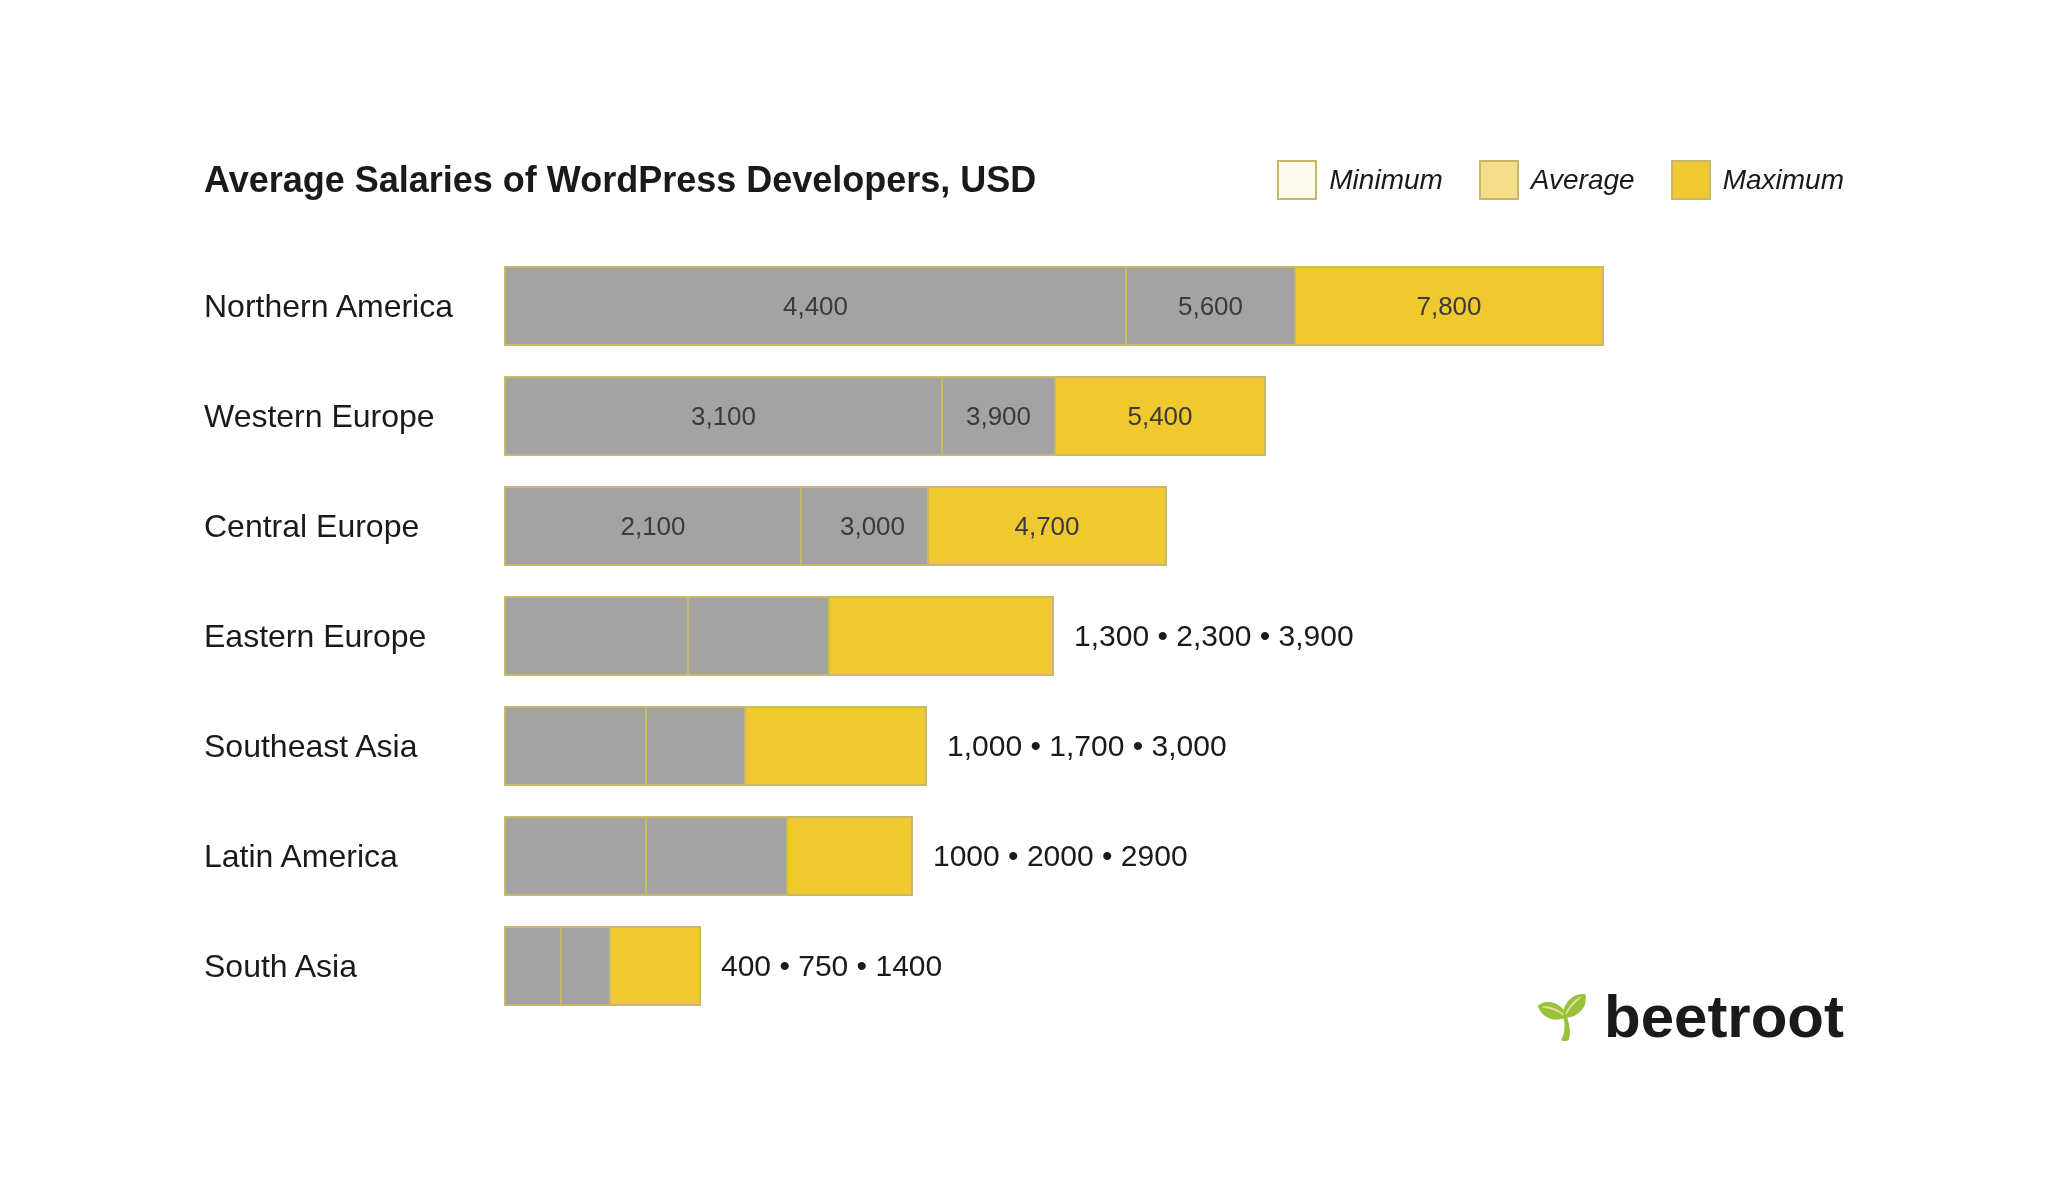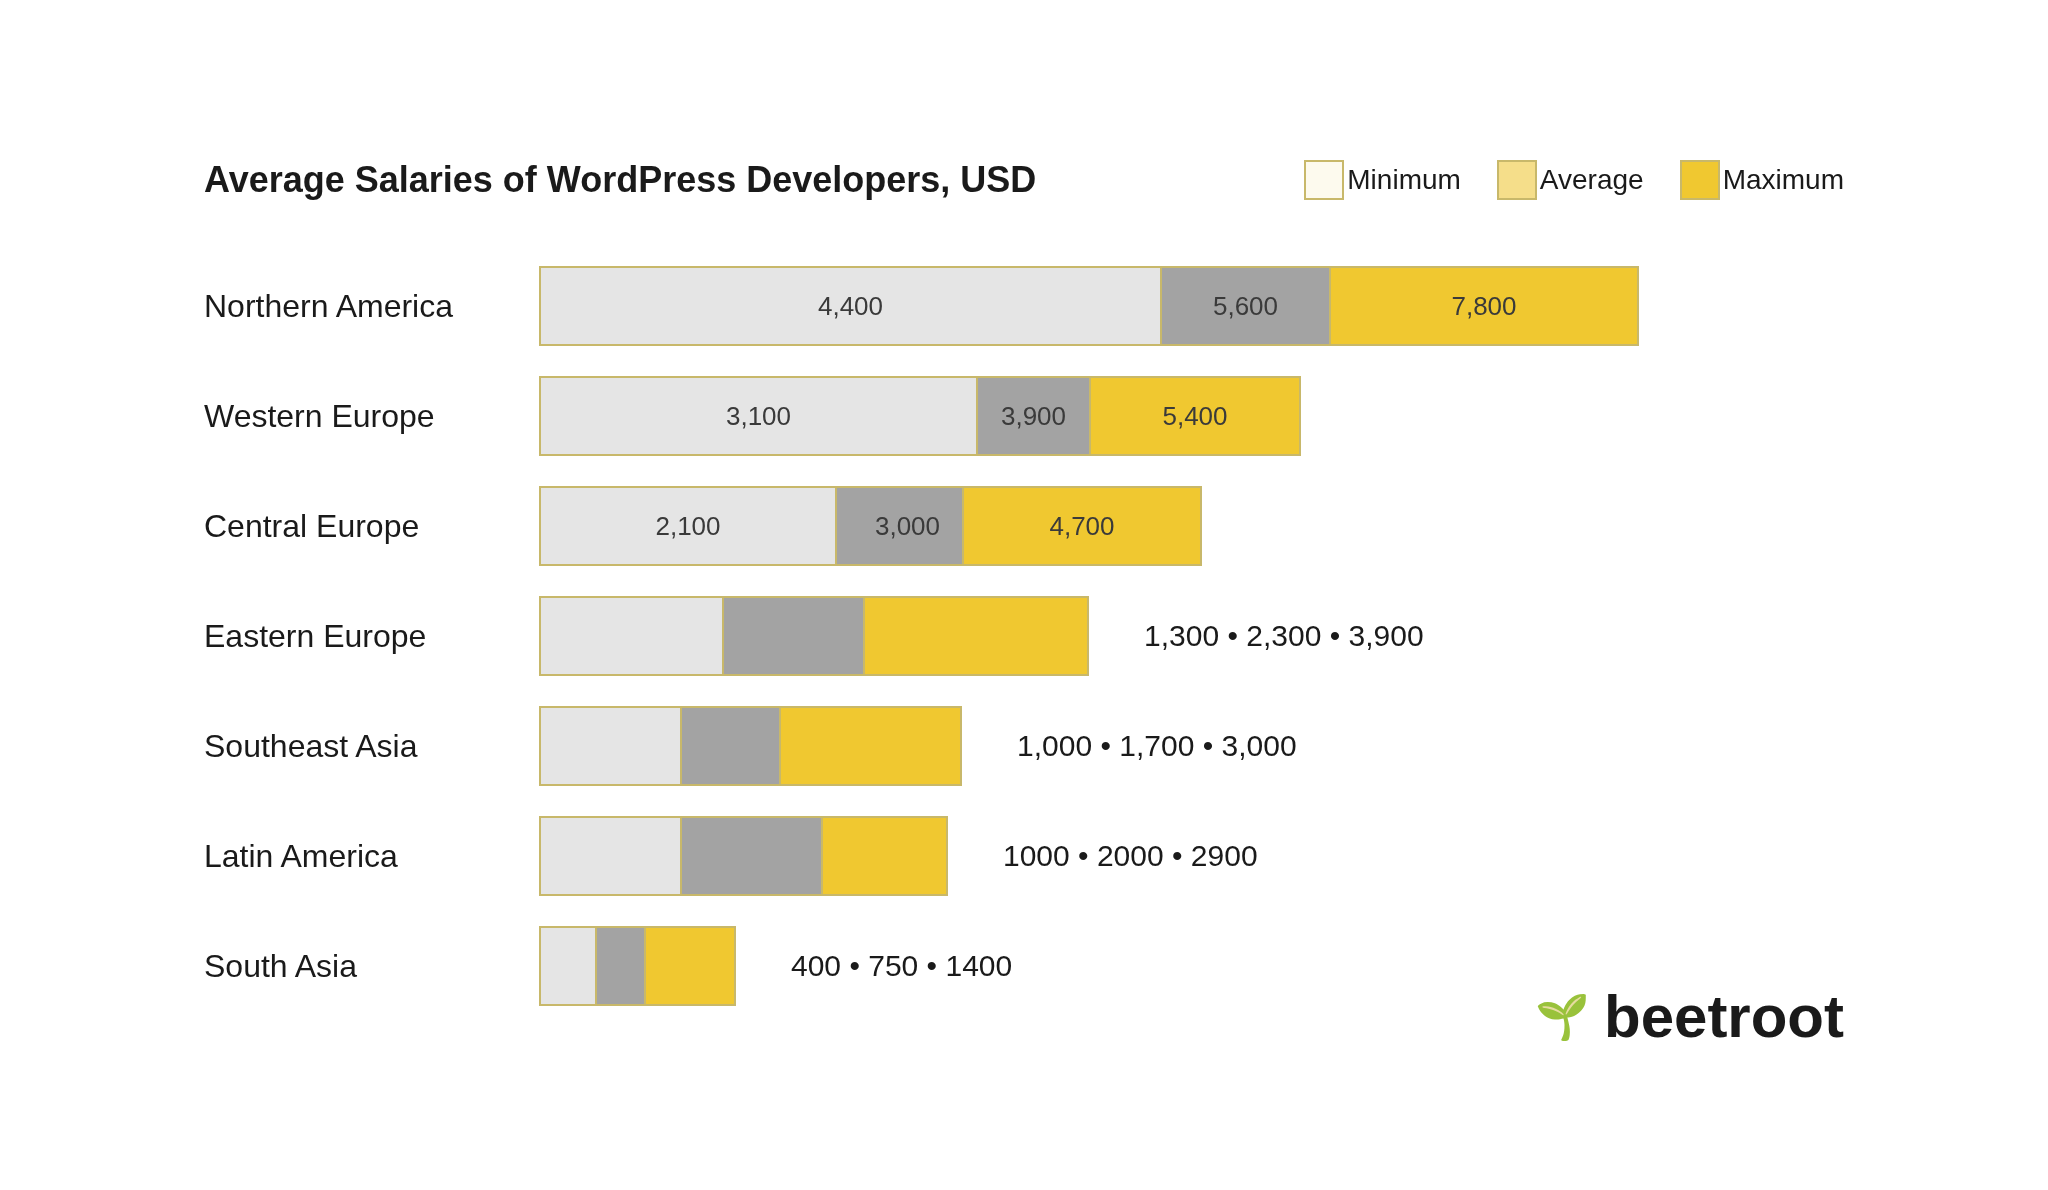--- a/index.html
+++ b/index.html
@@ -30,21 +30,22 @@
       color: #1a1a1a;
     }
     .legend {
       display: flex;
       align-items: center;
       gap: 36px;
     }
     .legend-item {
       display: flex;
       align-items: center;
-      gap: 3px;
+      gap: 12px;
+      font-style: italic;
     }
     .legend-box {
       width: 40px;
       height: 40px;
       border: 2px solid #c8b86a;
     }
     .legend-box.minimum { background: #fdfaee; border-color: #c8b86a; }
     .legend-box.average { background: #f5de8a; border-color: #c8b86a; }
     .legend-box.maximum { background: #f0c830; border-color: #c8b86a; }
     .legend-label {
@@ -54,21 +55,20 @@
     .chart-rows {
       display: flex;
       flex-direction: column;
       gap: 0;
     }
     .chart-row {
       display: flex;
       align-items: center;
       margin-bottom: 20px;
       min-height: 90px;
-      gap: 35px;
     }
     .region-label {
       font-size: 32px;
       color: #1a1a1a;
       width: 300px;
       flex-shrink: 0;
       text-align: left;
     }
     .bars-container {
       display: flex;
@@ -81,21 +81,21 @@
       justify-content: center;
       font-size: 26px;
       font-weight: 500;
       color: #3a3a3a;
       border: 2px solid #c8b86a;
       border-right: none;
     }
     .bar-segment:last-child {
       border-right: 2px solid #c8b86a;
     }
-    .bar-segment.minimum { background: #e5e5e5; }
+    .bar-segment.minimum { background: #a3a3a3; }
     .bar-segment.average { background: #a3a3a3; }
     .bar-segment.maximum { background: #f0c830; }
     .values-text {
       font-size: 30px;
       color: #1a1a1a;
       margin-left: 20px;
       white-space: nowrap;
     }
     .beetroot-logo {
       position: absolute;

